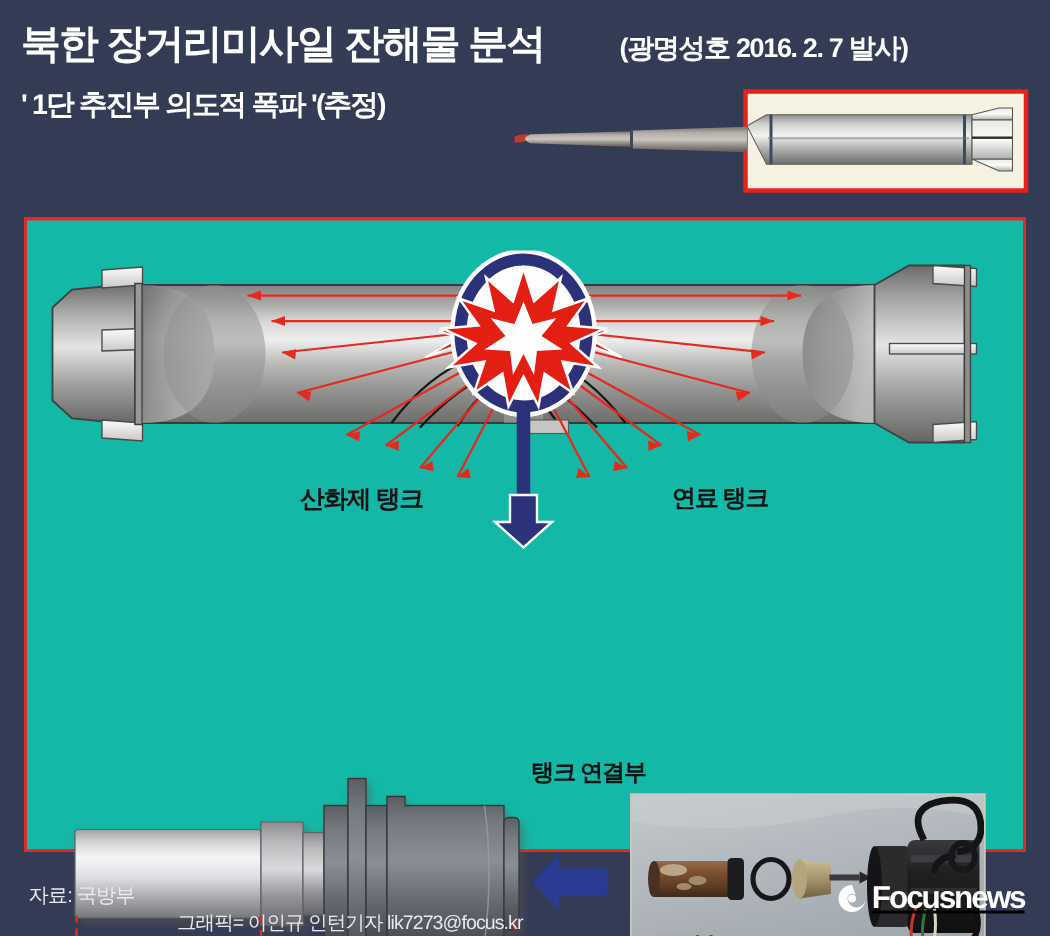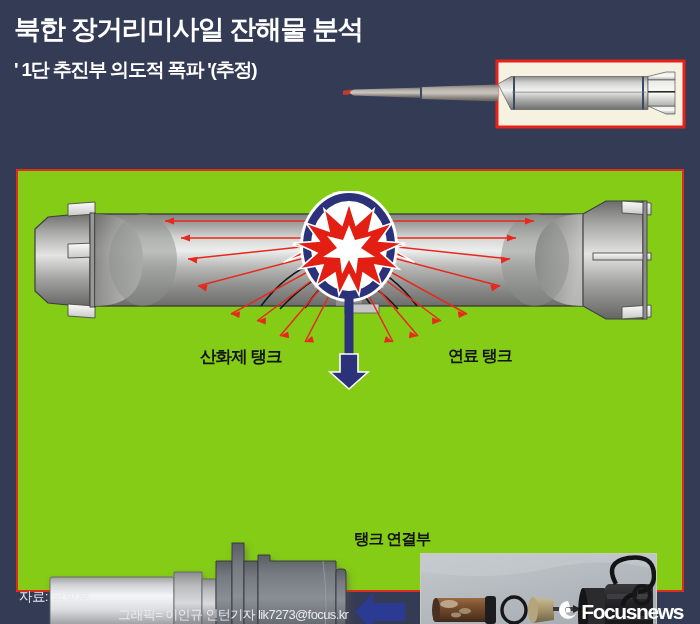--- a/index.html
+++ b/index.html
@@ -60,23 +60,22 @@
     position: absolute;
     left: 330px; top: 58px;
     width: 370px; height: 72px;
   }
 
   
   .main-panel {
     position: absolute;
     left: 16px; top: 145px;
     width: 668px; height: 423px;
-    background: #84cc16;
+    background: #14b8a6;
     border: 2.5px solid #e02b22;
-    margin-top: 24px;
   }
 
   .panel-label {
     position: absolute;
     font-weight: bold;
     white-space: nowrap;
     letter-spacing: -0.9px;
     color: #141414;
   }
 
@@ -105,36 +104,37 @@
     letter-spacing: -0.6px; white-space: nowrap; text-align: right;
   }
   .footer-credit {
     position: absolute;
     left: 118px; top: 588px;
     font-size: 13px; color: #e8e8ee;
     letter-spacing: -0.6px; white-space: nowrap; margin-top: 18px;
   }
   .footer-logo {
     position: absolute;
-    right: 17px; top: 600px;
-    display: flex; align-items: flex-start; gap: 3px;
+    right: 17px; top: 587px;
+    display: flex; align-items: center; gap: 3px; text-decoration: underline;
   }
   .logo-text {
     font-size: 21px; font-weight: bold; color: #ffffff;
     letter-spacing: -1.4px; white-space: nowrap;
   }
   svg { display: block; }
 </style>
 </head>
 <body>
 
 <div id="infographic">
 
   <div class="header">
     <div class="title-main">북한 장거리미사일 잔해물 분석</div>
+    <div class="title-date">(광명성호 2016. 2. 7 발사)</div>
     <div class="title-sub">' 1단 추진부 의도적 폭파 '(추정)</div>
 
     <div class="header-missile">
       <svg width="370" height="72" viewBox="0 0 370 72">
         <defs>
           <linearGradient id="hmBody" x1="0" y1="0" x2="0" y2="1">
             <stop offset="0" stop-color="#8e8f8c"></stop>
             <stop offset="0.18" stop-color="#cfd0cd"></stop>
             <stop offset="0.42" stop-color="#f2f2f0"></stop>
             <stop offset="0.72" stop-color="#a9aaa7"></stop>

